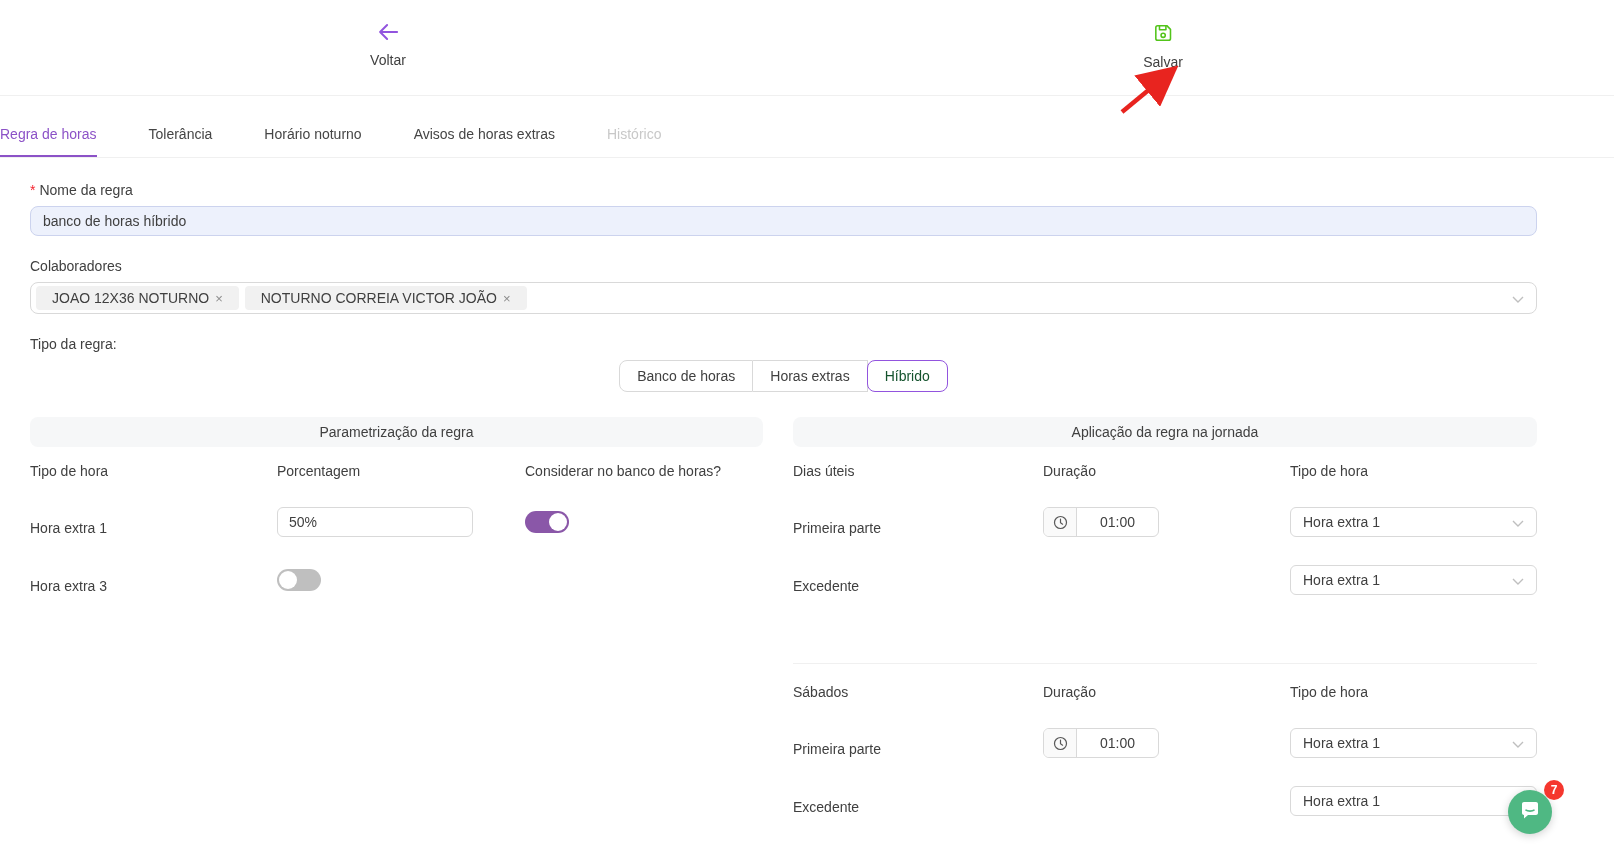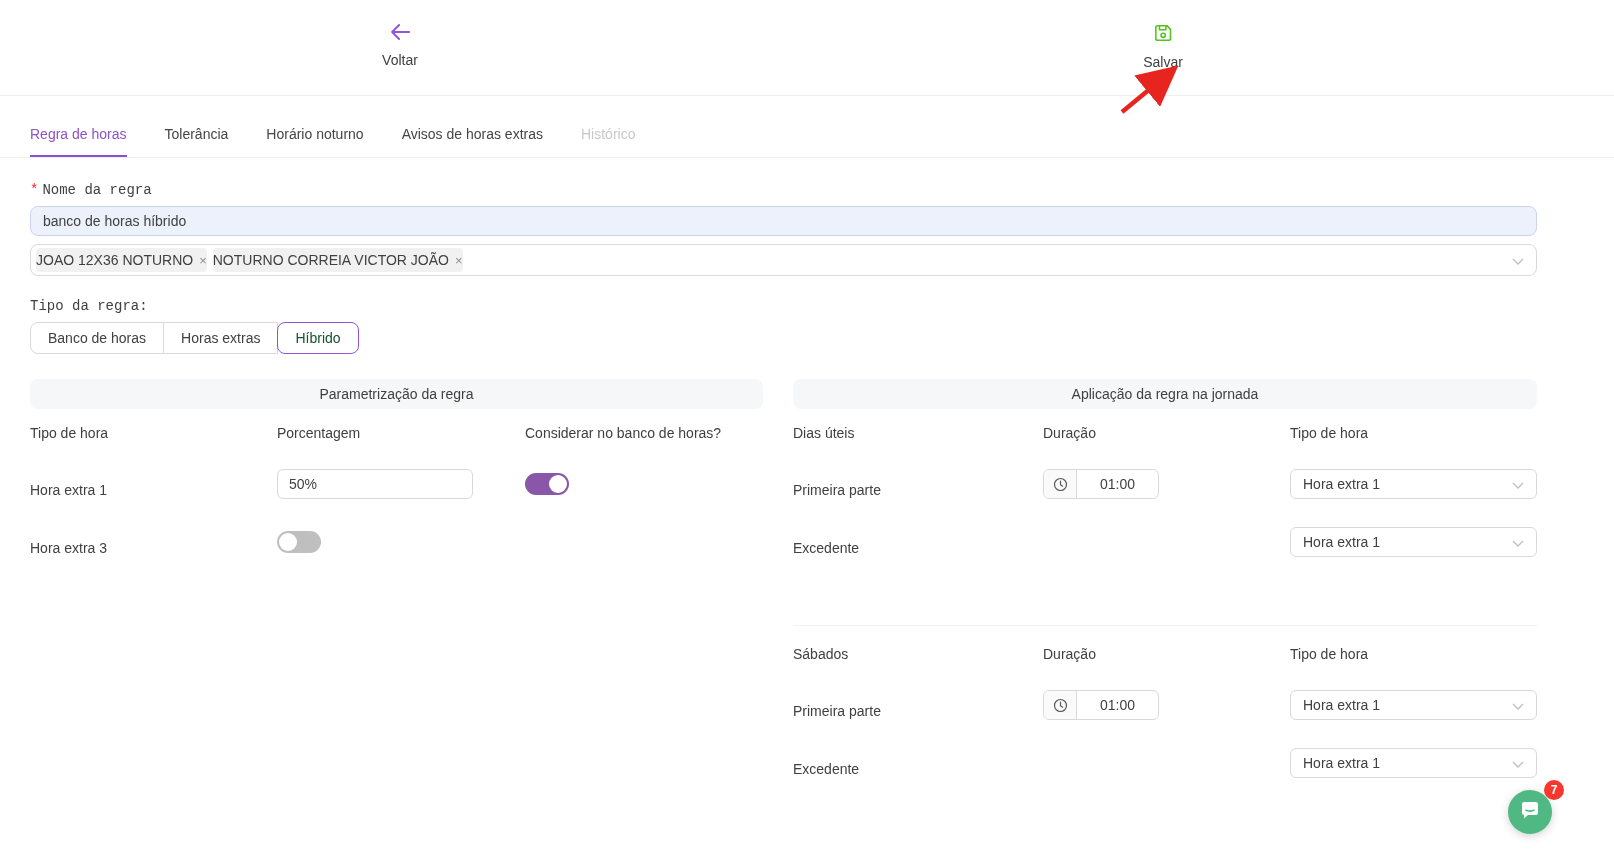--- a/index.html
+++ b/index.html
@@ -4,51 +4,51 @@
 <style>
   * { box-sizing: border-box; margin: 0; padding: 0; }
   html,body { background:#fff; }
   body { font-family: "Liberation Sans", "DejaVu Sans", sans-serif; color:#404040; }
   .page { position:relative; width:1614px; height:867px; background:#fff; overflow:hidden; }
 
   
   .topbar { position:relative; height:96px; border-bottom:1px solid #f0f0f0; }
   .action { position:absolute; top:22px; transform:translateX(-50%); display:flex; flex-direction:column; align-items:center; gap:6px; cursor:pointer; }
   .action .lbl { font-size:14px; color:#404040; }
-  .action.back { left:400px; }
+  .action.back { left:388px; }
   .action.save { left:1163px; }
 
   .annotation-arrow { position:absolute; left:1112px; top:60px; pointer-events:none; }
 
   
-  .tabs { display:flex; align-items:flex-end; gap:38px; padding-left:30px; height:62px; border-bottom:1px solid #f0f0f0; }
+  .tabs { display:flex; align-items:flex-end; gap:52px; height:62px; border-bottom:1px solid #f0f0f0; }
   .tab { font-size:14px; color:#454545; padding-bottom:15px; cursor:pointer; white-space:nowrap; }
   .tab.active { color:#8c52c7; border-bottom:2px solid #8c52c7; padding-bottom:13px; }
   .tab.disabled { color:#c8c8c8; cursor:default; }
 
   
   .main { padding-left:30px; width:1537px; }
-  .field-label { font-size:14px; color:#404040;font-family:Liberation Mono, monospace; }
+  .field-label { font-size:14px; color:#404040; }
   .req { color:#f5222d; margin-right:4px; }
 
   .lbl-name { margin-top:24px; }
   .name-input { margin-top:8px; width:1507px; height:30px; border:1px solid #ccd3ee; border-radius:8px;
     background:#edf1fc; font-size:14px; color:#404040; padding:12px 12px; outline:none;
     font-family:"Liberation Sans","DejaVu Sans",sans-serif; }
 
   .lbl-collab { margin-top:22px; }
   .collab-select { margin-top:8px; width:1507px; height:32px; border:1px solid #d9d9d9; border-radius:8px;
     display:flex; align-items:center; gap:6px; padding:0 12px 0 5px; position:relative; background:#fff; cursor:pointer; }
   .tag { background:#f1f1f1; border-radius:4px; height:24px; display:flex; align-items:center; gap:6px;
-    padding:0 0; font-size:14px; color:#404040; white-space:nowrap; }
+    padding:0 16px; font-size:14px; color:#404040; white-space:nowrap; }
   .tag .close { color:#8c8c8c; font-size:13px; cursor:pointer; }
   .collab-select .chevron { position:absolute; right:12px; }
 
   .lbl-ruletype { margin-top:22px; }
-  .radio-group { margin-top:8px; display:flex; }
+  .radio-group { margin-top:8px; display:flex;justify-content:center; }
   .radio-btn { height:32px; display:flex; align-items:center; padding:0 17px; font-size:14px; color:#404040;
     border:1px solid #d9d9d9; background:#fff; cursor:pointer; }
   .radio-btn.first { border-radius:8px 0 0 8px; }
   .radio-btn.mid { border-left:none; }
   .radio-btn.selected { border:1px solid #9254de; color:#14532d; border-radius:8px; margin-left:-1px; }
 
   
   .panels { display:flex; gap:30px; margin-top:25px; align-items:flex-start; }
   .panel-left { width:740px; }
   .panel-right { width:744px; }
@@ -133,20 +133,21 @@
 
   <div class="main">
 
     
     <div class="field-label lbl-name">
       <span class="req">*</span><span>Nome da regra</span>
     </div>
     <input class="name-input" type="text" value="banco de horas híbrido" style="">
 
     
+    <div class="field-label lbl-collab">Colaboradores</div>
     <div class="collab-select">
       <span class="tag">
         <span>JOAO 12X36 NOTURNO</span>
         <span class="close">×</span>
       </span>
       <span class="tag">
         <span>NOTURNO CORREIA VICTOR JOÃO</span>
         <span class="close">×</span>
       </span>
       <span class="chevron">

